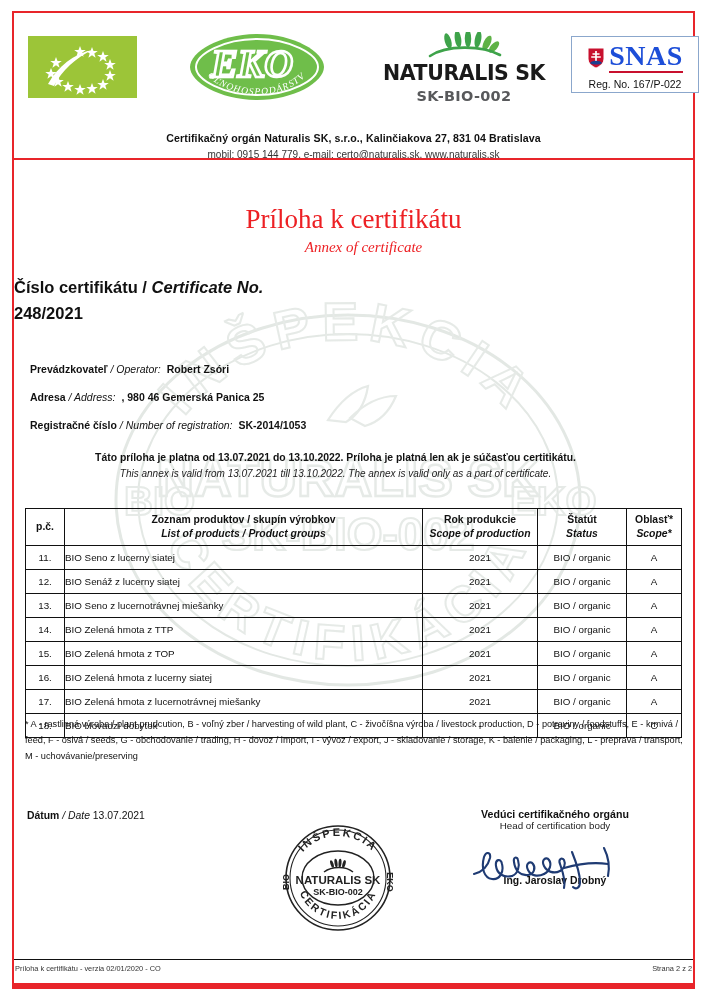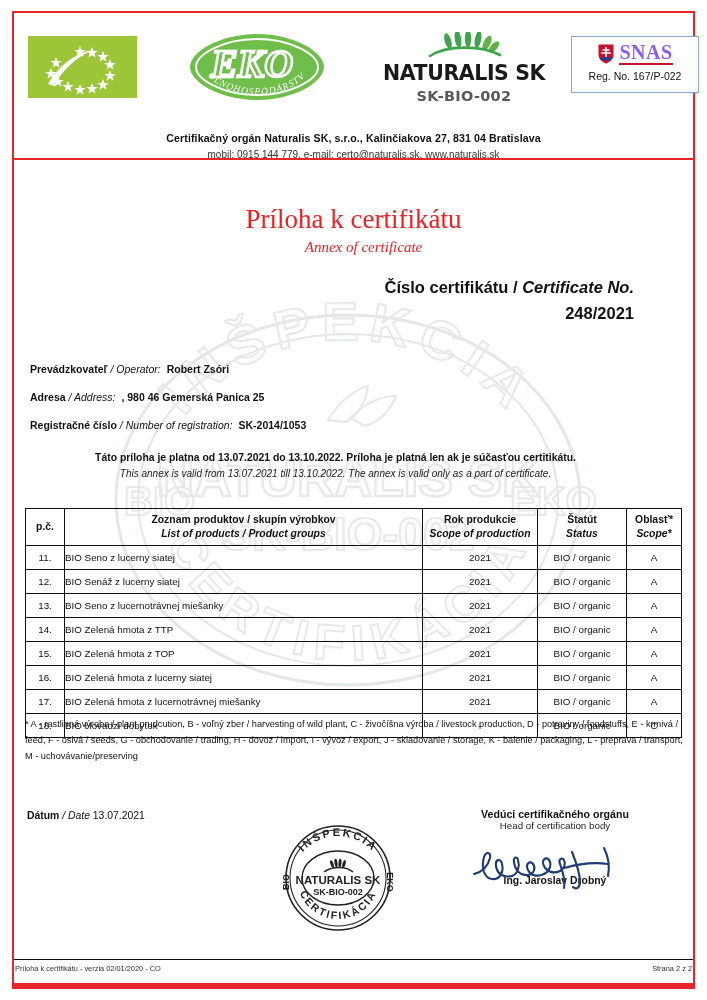--- a/index.html
+++ b/index.html
@@ -108,22 +108,22 @@
   #snas-top {
     display: flex;
     align-items: center;
     justify-content: center;
     gap: 4px;
     margin-top: 5px;
   }
   #snas-word {
     font-family: "Liberation Serif", serif;
     font-weight: bold;
-    font-size: 20px;
-    color: #8b5cf6;
+    font-size: 28px;
+    color: #1d4ed8;
     letter-spacing: .5px;
     line-height: 1;
     border-bottom: 2px solid #c8102e;
     padding-bottom: 1px;
   }
   #snas-reg {
     font-size: 10.5px;
     color: #111;
     margin-top: 5px;
   }
@@ -176,21 +176,21 @@
     font-size: 15px;
     color: #ed2024;
     margin-top: 4px;
     padding-left: 20px;
   }
   #certno-block {
     position: absolute;
     left: 14px;
     top: 278px;
     width: 620px;
-    text-align: right;
+    text-align: left;
   }
   #certno-label {
     font-size: 16.5px;
     font-weight: bold;
     color: #111;
   }
   #certno-label .en {
     font-style: italic;
   }
   #certno-value {

